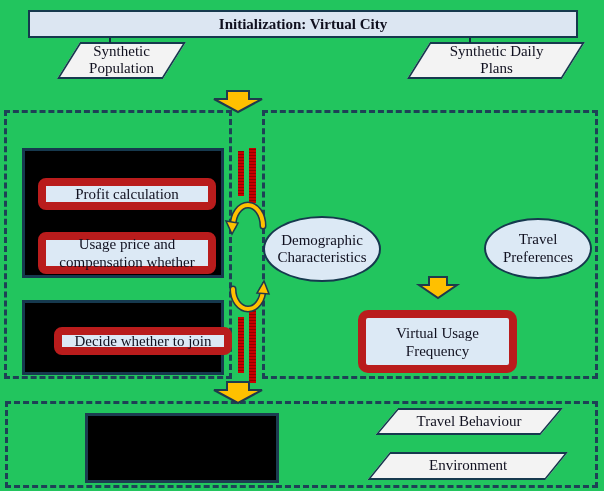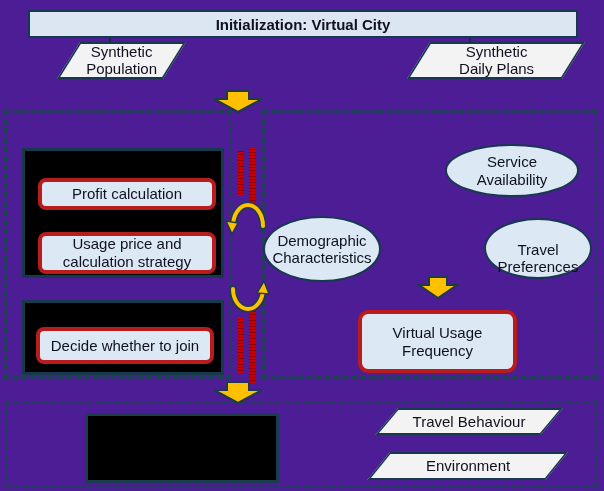--- a/index.html
+++ b/index.html
@@ -1,18 +1,18 @@
 <!DOCTYPE html>
 <html><head>
 <meta charset="utf-8">
 <style>
   html,body{margin:0;padding:0;background:#000;}
   #canvas{
-    position:relative;width:604px;height:491px;background:#4c1d95;overflow:hidden;
-    font-family:Liberation Sans, sans-serif;color:#10101f;
+    position:relative;width:604px;height:491px;background:#22c55e;overflow:hidden;
+    font-family:Liberation Serif, serif;color:#10101f;
   }
   .abs{position:absolute;box-sizing:border-box;}
   
   .title-bar{
     left:28px;top:10px;width:550px;height:28px;
     background:#dce6f2;border:2px solid #16394e;
     display:flex;align-items:center;justify-content:center;
     font-weight:bold;font-size:15px;
   }
   
@@ -20,38 +20,38 @@
   #mid-left-dashed{left:4px;top:110px;width:228px;height:269px;}
   #mid-right-dashed{left:262px;top:110px;width:336px;height:269px;}
   #bottom-dashed{left:5px;top:401px;width:593px;height:87px;}
   
   .solid-box{border:3px solid #16394e;background:#000;}
   #group-strategy{left:22px;top:148px;width:202px;height:130px;}
   #group-join{left:22px;top:300px;width:202px;height:75px;}
   #result-box{left:85px;top:413px;width:194px;height:70px;border:3px solid #1c3c50;background:#000;}
   
   .process{
-    background:#dce9f5;border:4px solid #b91c1c;border-radius:8px;
+    background:#dce9f5;border:8px solid #b91c1c;border-radius:8px;
     display:flex;align-items:center;justify-content:center;text-align:center;
     font-size:15px;line-height:1.2;padding:2px 6px;
   }
   #proc-profit{left:38px;top:178px;width:178px;height:32px;}
   #proc-usage{left:38px;top:232px;width:178px;height:42px;}
-  #proc-decide{left:36px;top:327px;width:178px;height:37px;}
+  #proc-decide{left:54px;top:327px;width:178px;height:28px;}
   #proc-choosing{left:358px;top:310px;width:159px;height:63px;border-radius:10px;}
   
   .ellipse{
     background:#dce9f5;border:2px solid #16394e;border-radius:50%;
     display:flex;align-items:center;justify-content:center;text-align:center;
     font-size:15px;line-height:1.15;padding:2px 8px;
   }
   #ell-usage-price{left:286px;top:146px;width:136px;height:48px;}
   #ell-service{left:445px;top:144px;width:134px;height:53px;}
   #ell-demographic{left:263px;top:216px;width:118px;height:66px;}
-  #ell-travel-pref{left:484px;top:218px;width:108px;height:61px;align-items:flex-end;}
+  #ell-travel-pref{left:484px;top:218px;width:108px;height:61px;}
   
   .para{
     background:#f3f3f3;border:2px solid #16394e;
     transform:skewX(-32deg);transform-origin:0 0;
     display:flex;align-items:center;justify-content:center;
   }
   .para-label{
     transform:skewX(32deg);font-size:15px;line-height:1.15;text-align:center;display:block;
   }
   #para-population{left:80px;top:42px;width:106px;height:37px;}
@@ -98,29 +98,26 @@
     <span class="para-label">Synthetic Daily Plans</span>
   </div>
 
   <div class="abs solid-box" id="group-strategy"></div>
   <div class="abs solid-box" id="group-join"></div>
 
   <div class="abs process" id="proc-profit">
     <span>Profit calculation</span>
   </div>
   <div class="abs process" id="proc-usage">
-    <span>Usage price and calculation strategy</span>
+    <span>Usage price and compensation whether</span>
   </div>
   <div class="abs process" id="proc-decide">
     <span>Decide whether to join</span>
   </div>
 
-  <div class="abs ellipse" id="ell-service">
-    <span>Service Availability</span>
-  </div>
   <div class="abs ellipse" id="ell-demographic">
     <span>Demographic Characteristics</span>
   </div>
   <div class="abs ellipse" id="ell-travel-pref">
     <span>Travel Preferences</span>
   </div>
 
   <div class="abs process" id="proc-choosing">
     <span>Virtual Usage Frequency</span>
   </div>

